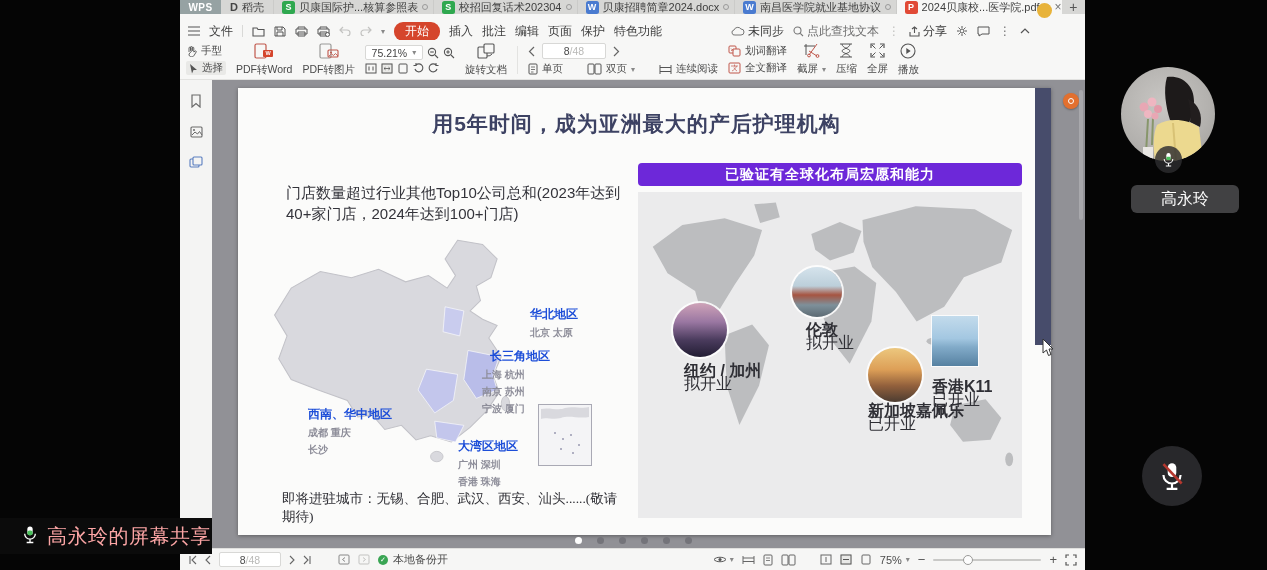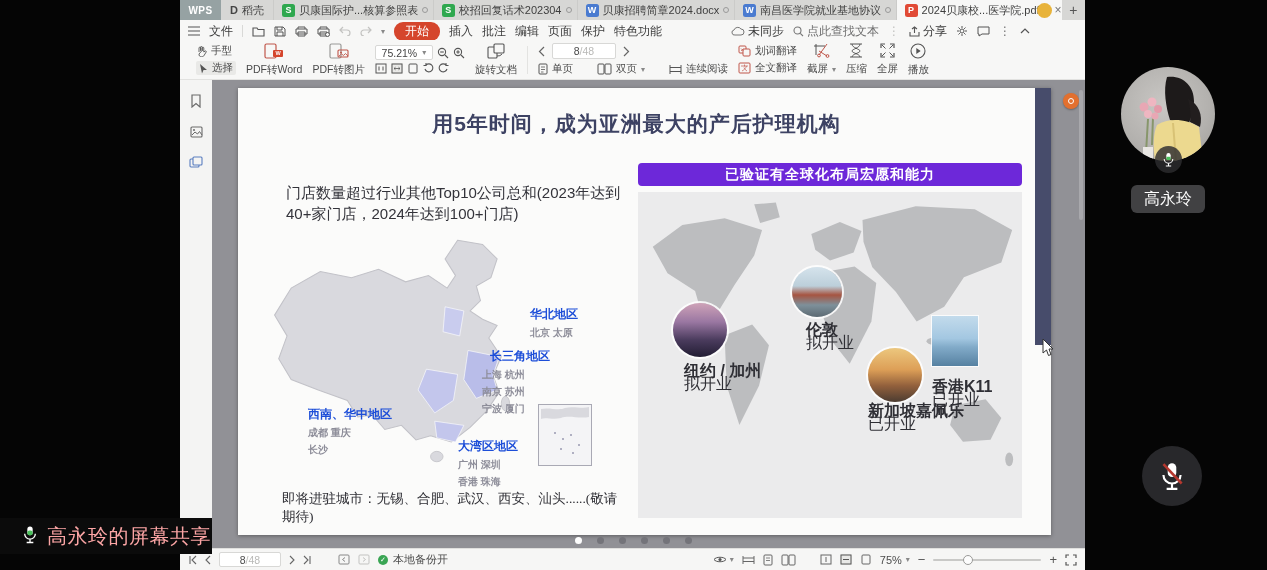--- a/index.html
+++ b/index.html
@@ -7,21 +7,21 @@
   #root {
     position:relative; width:1267px; height:570px; overflow:hidden;
     background:#050505;
     font-family:"Liberation Sans","DejaVu Sans",sans-serif;
     -webkit-font-smoothing:antialiased;
   }
   
   .wps-window { position:absolute; left:180px; top:0; width:905px; height:570px; background:#f7f7f6; }
 
   
-  .tabbar { position:absolute; left:0; top:0; width:905px; height:20px; background:#d7d7d5; display:flex; align-items:stretch; }
+  .tabbar { position:absolute; left:0; top:0; width:905px; height:14px; background:#d7d7d5; display:flex; align-items:stretch; }
   .wps-btn { width:42px; background:#96a2a3; color:#fff; font-size:10px; font-weight:bold; display:flex; align-items:center; justify-content:center; letter-spacing:.5px; }
   .doc-tab { display:flex; align-items:center; gap:4px; padding:0 9px; font-size:11px; color:#3e3e3e; border-right:1px solid #cbcbc9; white-space:nowrap; }
   .tab { display:flex; align-items:center; gap:4px; padding:0 8px; font-size:11px; color:#3e3e3e; border-right:1px solid #cbcbc9; white-space:nowrap; max-width:165px; overflow:hidden; }
   .tab.active { background:#f7f7f6; border-right:none; }
   .appicon { flex:0 0 auto; width:13px; height:13px; border-radius:2.5px; color:#fff; font-size:9px; font-weight:bold; display:flex; align-items:center; justify-content:center; line-height:1; }
   .appicon.sheet { background:#2fa84f; }
   .appicon.word  { background:#4a7bd0; }
   .appicon.pdf   { background:#e14a36; }
   .docer-d { color:#444; font-weight:bold; font-size:11px; }
   .pin-dot { width:6px; height:6px; border:1px solid #9a9a9a; border-radius:50%; flex:0 0 auto; }
@@ -31,21 +31,21 @@
 
   
   .menubar { position:absolute; left:0; top:22px; width:858px; height:18px; background:#f7f7f6; display:flex; align-items:center; font-size:12px; color:#3c3c3c; padding:0 8px; gap:9px; }
   .mi { display:flex; align-items:center; gap:3px; white-space:nowrap; }
   .menu-pill { background:#d5452c; color:#fff; border-radius:9px; padding:1px 11px; font-size:12px; }
   .vdiv { width:1px; height:12px; background:#d9d9d7; }
   .spacer { flex:1; }
   .gray-ic { color:#c3c3c1; }
 
   
-  .ribbon { position:absolute; left:0; top:40px; width:905px; height:40px; background:#f7f7f6; border-bottom:1px solid #e2e2e0; display:flex; align-items:center; padding:0 16px; gap:10px; font-size:10.5px; color:#4a4a4a; }
+  .ribbon { position:absolute; left:0; top:40px; width:905px; height:40px; background:#f7f7f6; border-bottom:1px solid #e2e2e0; display:flex; align-items:center; padding:0 6px; gap:10px; font-size:10.5px; color:#4a4a4a; }
   .rcol { display:flex; flex-direction:column; justify-content:center; gap:3px; }
   .rrow { display:flex; align-items:center; gap:4px; white-space:nowrap; }
   .rbig { display:flex; flex-direction:column; align-items:center; justify-content:center; gap:4px; white-space:nowrap; }
   .zoombox { width:58px; height:15px; background:#fff; border:1px solid #d8d8d6; border-radius:2px; font-size:10.5px; display:flex; align-items:center; justify-content:center; gap:5px; color:#444; }
   .pagebox { width:64px; height:16px; background:#fff; border:1px solid #d8d8d6; border-radius:2px; font-size:10.5px; display:flex; align-items:center; justify-content:center; }
   .pagebox .total { color:#b9b9b7; }
   .caret { font-size:8px; color:#888; }
   .rsep { width:1px; height:28px; background:#e3e3e1; }
   svg.ic { display:block; }
 
@@ -85,21 +85,21 @@
   .sb-pagebox .total { color:#b9b9b7; }
   .backup-dot { width:10px; height:10px; border-radius:50%; background:#3aa554; display:flex; align-items:center; justify-content:center; color:#fff; font-size:7px; line-height:1; }
   .slider-track { position:relative; width:108px; height:2px; background:#c9c9c7; border-radius:1px; }
   .slider-thumb { position:absolute; left:30px; top:-4px; width:10px; height:10px; background:#fdfdfd; border:1px solid #9a9a98; border-radius:50%; }
 
   
   .share-bar { position:absolute; left:0; top:518px; width:212px; height:36px; background:#0b0b0b; display:flex; align-items:center; padding-left:22px; gap:9px; }
   .share-text { color:#fca5a5; font-size:20px; letter-spacing:.5px; }
   .webcam { position:absolute; left:1121px; top:67px; width:94px; height:94px; border-radius:50%; overflow:hidden; background:radial-gradient(circle at 45% 40%, #c9c7c4 0%, #b3b1ae 60%, #9d9b98 100%); }
   .cam-mic { position:absolute; left:1155px; top:146px; width:27px; height:27px; border-radius:50%; background:rgba(45,45,48,.82); display:flex; align-items:center; justify-content:center; }
-  .name-pill { position:absolute; left:1131px; top:185px; height:28px; padding:0 13px; background:rgba(74,74,76,.88); border-radius:6px; color:#fff; font-size:16px; display:flex; align-items:center; }
+  .name-pill { position:absolute; left:1131px; top:185px; height:28px; padding:0 30px; background:rgba(74,74,76,.88); border-radius:6px; color:#fff; font-size:16px; display:flex; align-items:center; }
   .muted-mic { position:absolute; left:1142px; top:446px; width:60px; height:60px; border-radius:50%; background:#28282b; display:flex; align-items:center; justify-content:center; }
 </style>
 </head>
 <body>
 
 <div id="root">
 
   <div class="wps-window">
 
     <div class="tabbar">

